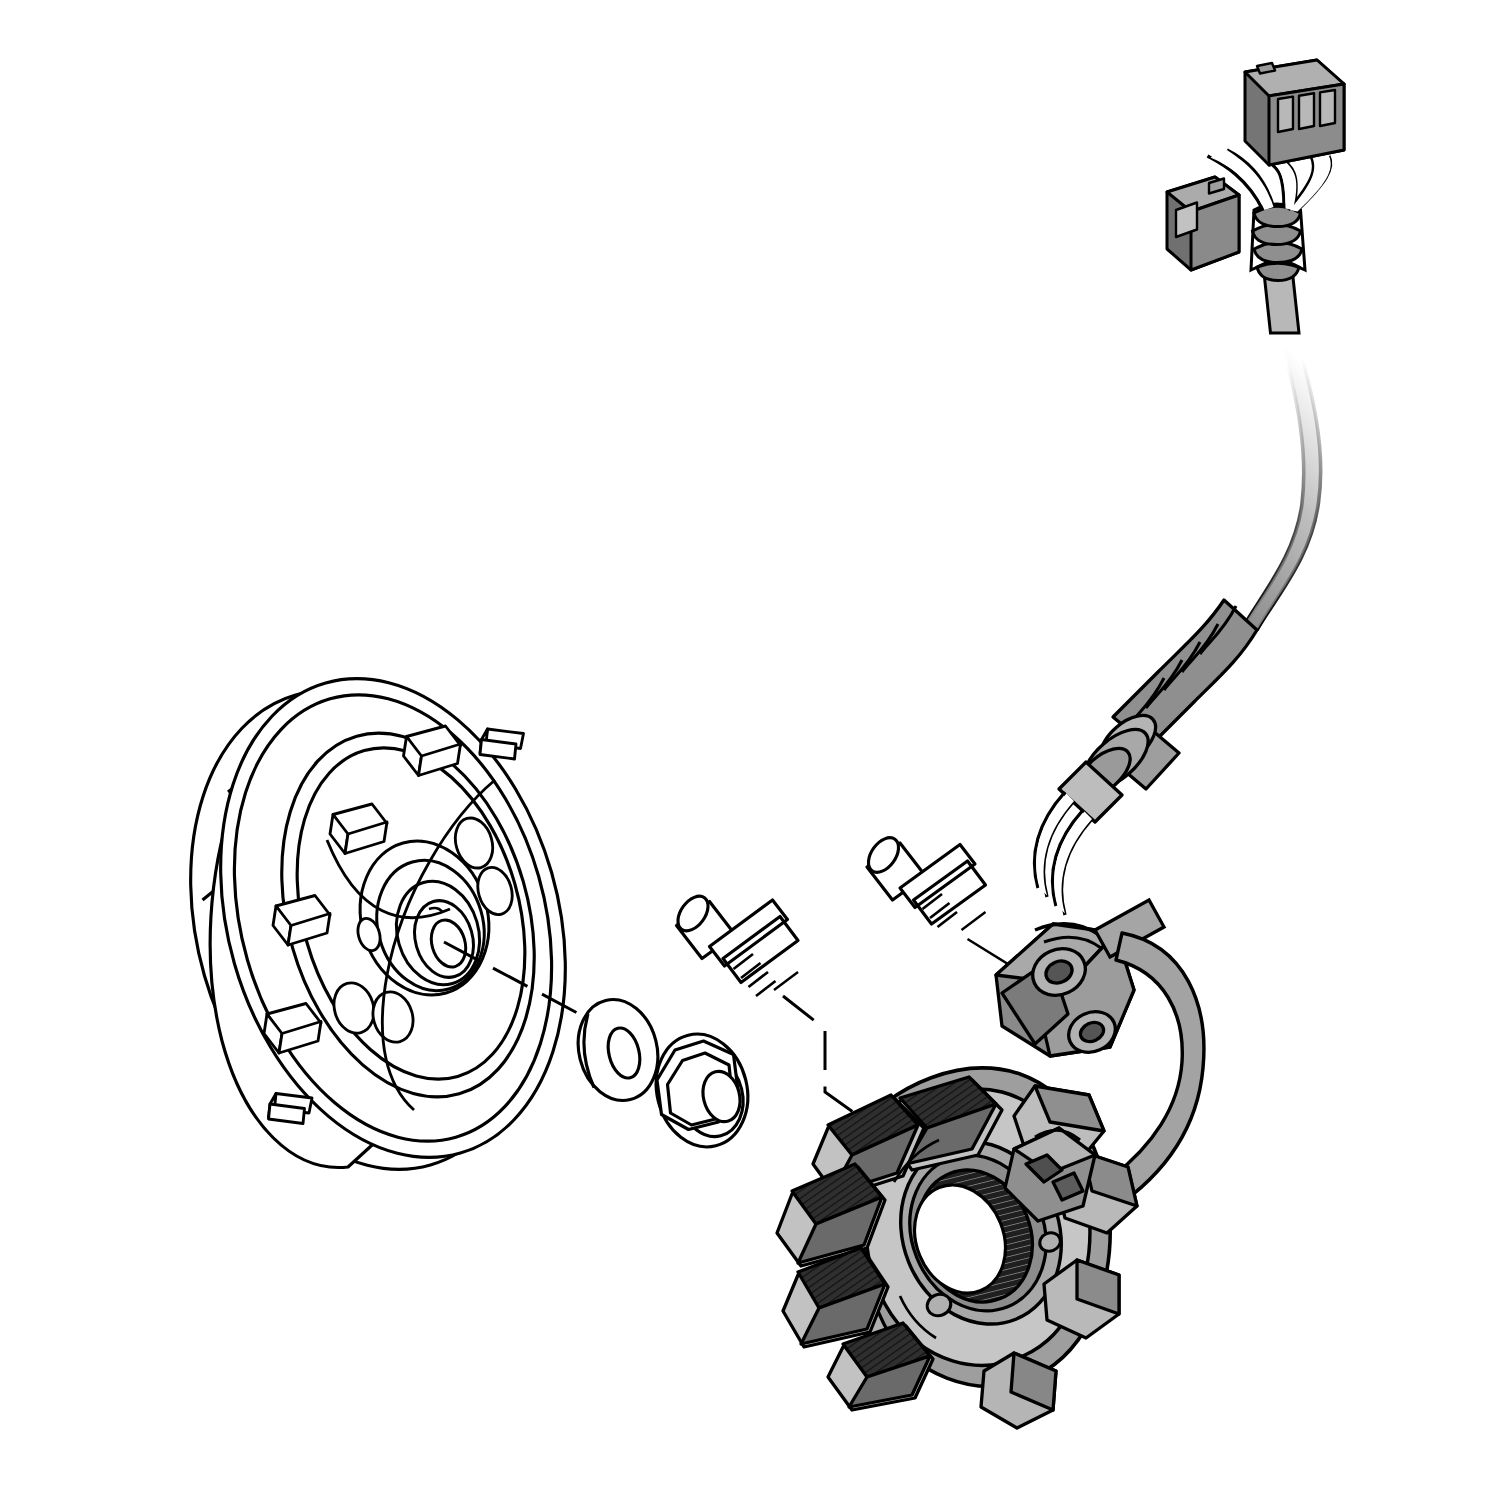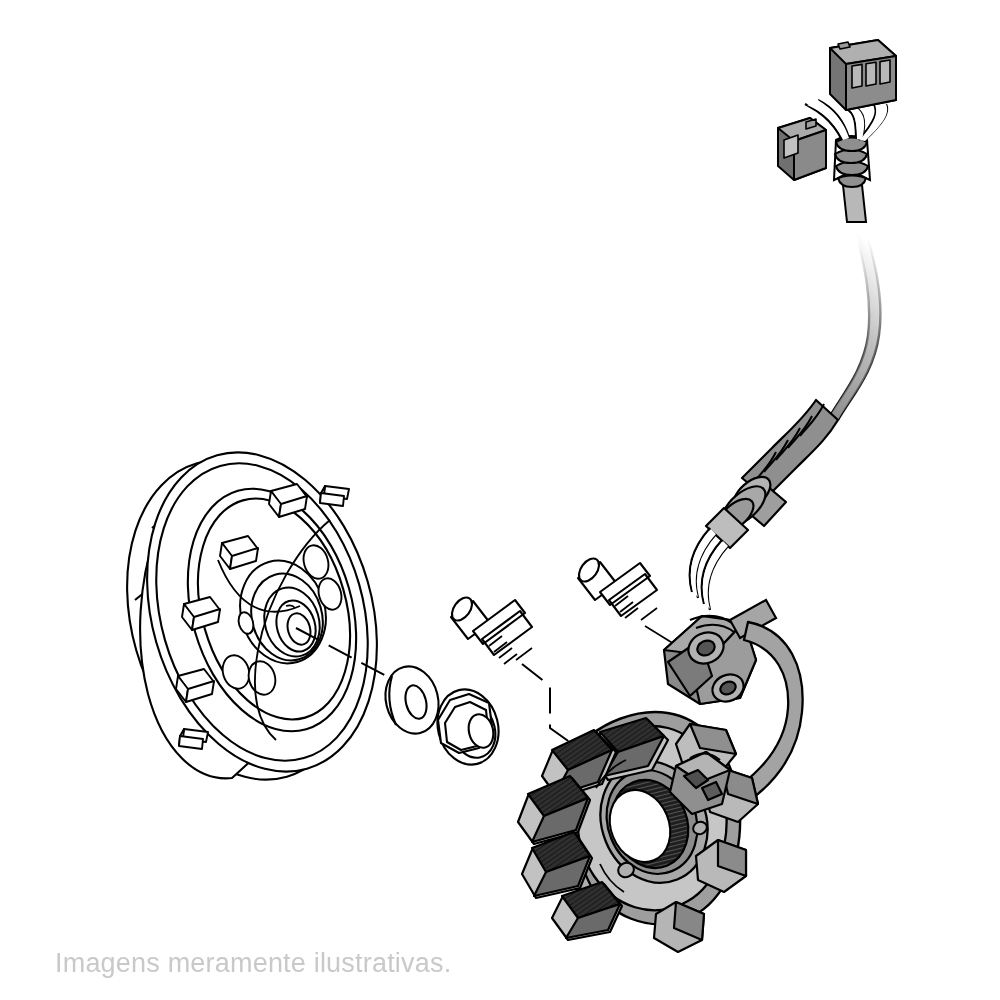--- a/index.html
+++ b/index.html
@@ -380,15 +380,14 @@
       <g stroke-width="2">
         <ellipse cx="626" cy="870" rx="8" ry="7" transform="rotate(-22 626 870)" fill="#b0b0b0"></ellipse>
         <ellipse cx="700" cy="828" rx="7" ry="6" transform="rotate(-22 700 828)" fill="#b0b0b0"></ellipse>
         <path d="M 596 788 q 12 -20 30 -28" fill="none" stroke-width="1.8"></path>
         <path d="M 600 864 q 8 18 24 28" fill="none" stroke-width="1.8"></path>
       </g>
     </g>
 
   </svg>
 
-  <div class="caption" style="color: rgb(201, 201, 201);">Imagens meramente ilustrativas.</div>
 
 </div>
 
 </body></html>

